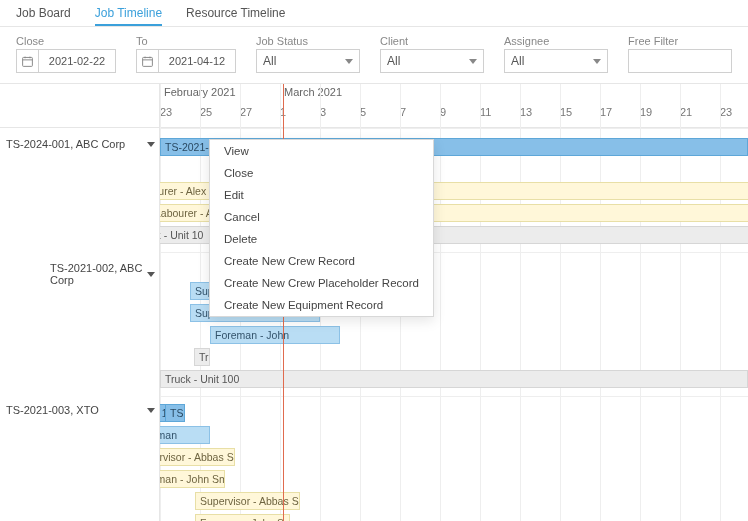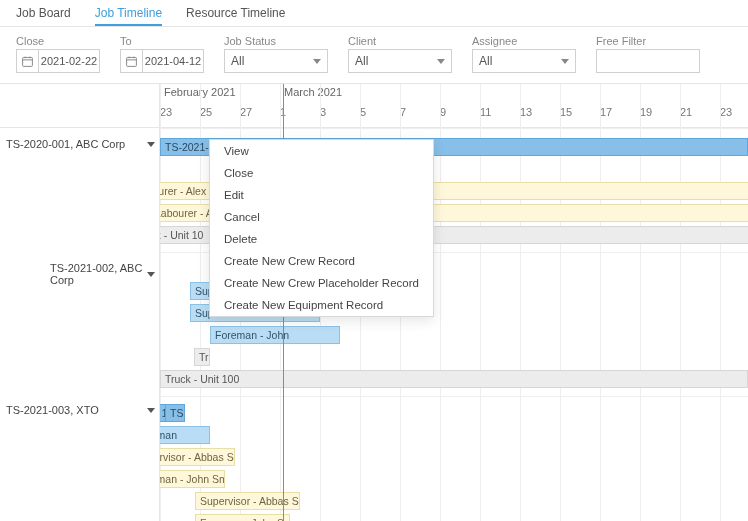--- a/index.html
+++ b/index.html
@@ -6,21 +6,21 @@
   html, body { margin:0; padding:0; font-family: "Segoe UI", Arial, sans-serif; font-size:12px; color:#555; background:#fff; }
   
   .tabs { display:flex; gap:24px; padding:6px 16px 0; border-bottom:1px solid #e6e6e6; }
   .tab { padding-bottom:4px; cursor:pointer; }
   .tab.active { color:#3ba0db; border-bottom:2px solid #3ba0db; }
   
   .filters { display:flex; gap:20px; padding:8px 16px 10px; align-items:flex-end; }
   .f-group { display:flex; flex-direction:column; gap:2px; }
   .f-label { font-size:11px; color:#888; }
   .date-wrap, .sel-wrap, .txt-wrap { display:flex; align-items:center; border:1px solid #d0d0d0; height:24px; background:#fff; }
-  .date-wrap { width:84px; }
+  .date-wrap { width:100px; }
   .sel-wrap  { width:104px; justify-content:space-between; padding:0 6px; }
   .txt-wrap  { width:104px; padding:0 6px; }
   .cal-btn { width:22px; height:22px; display:flex; align-items:center; justify-content:center; border-right:1px solid #d0d0d0; }
   .date-val { flex:1; text-align:center; font-size:11px; }
   .chev { width:0; height:0; border-left:4px solid transparent; border-right:4px solid transparent; border-top:5px solid #888; }
 
   
   .sched { position:relative; border-top:1px solid #e6e6e6; }
   .left-col { position:absolute; left:0; top:0; bottom:0; width:160px; border-right:1px solid #e6e6e6; }
   .right-col { margin-left:160px; position:relative; height:440px; overflow:hidden; }
@@ -113,21 +113,21 @@
     <div class="txt-wrap">
       <span></span>
     </div>
   </div>
 </div>
 
 <div class="sched">
   <div class="left-col">
     <div style="height:44px;border-bottom:1px solid #e6e6e6;"></div>
     <div class="job-title" style="top:54px;">
-      <span>TS-2020-001, ABC Corp</span>
+      <span>TS-2024-001, ABC Corp</span>
       <span class="cd"></span>
     </div>
     <div class="job-title" style="top:178px;margin-left:44px;">
       <span>TS-2021-002, ABC Corp</span>
       <span class="cd"></span>
     </div>
     <div class="job-title" style="top:320px;">
       <span>TS-2021-003, XTO</span>
       <span class="cd"></span>
     </div>

